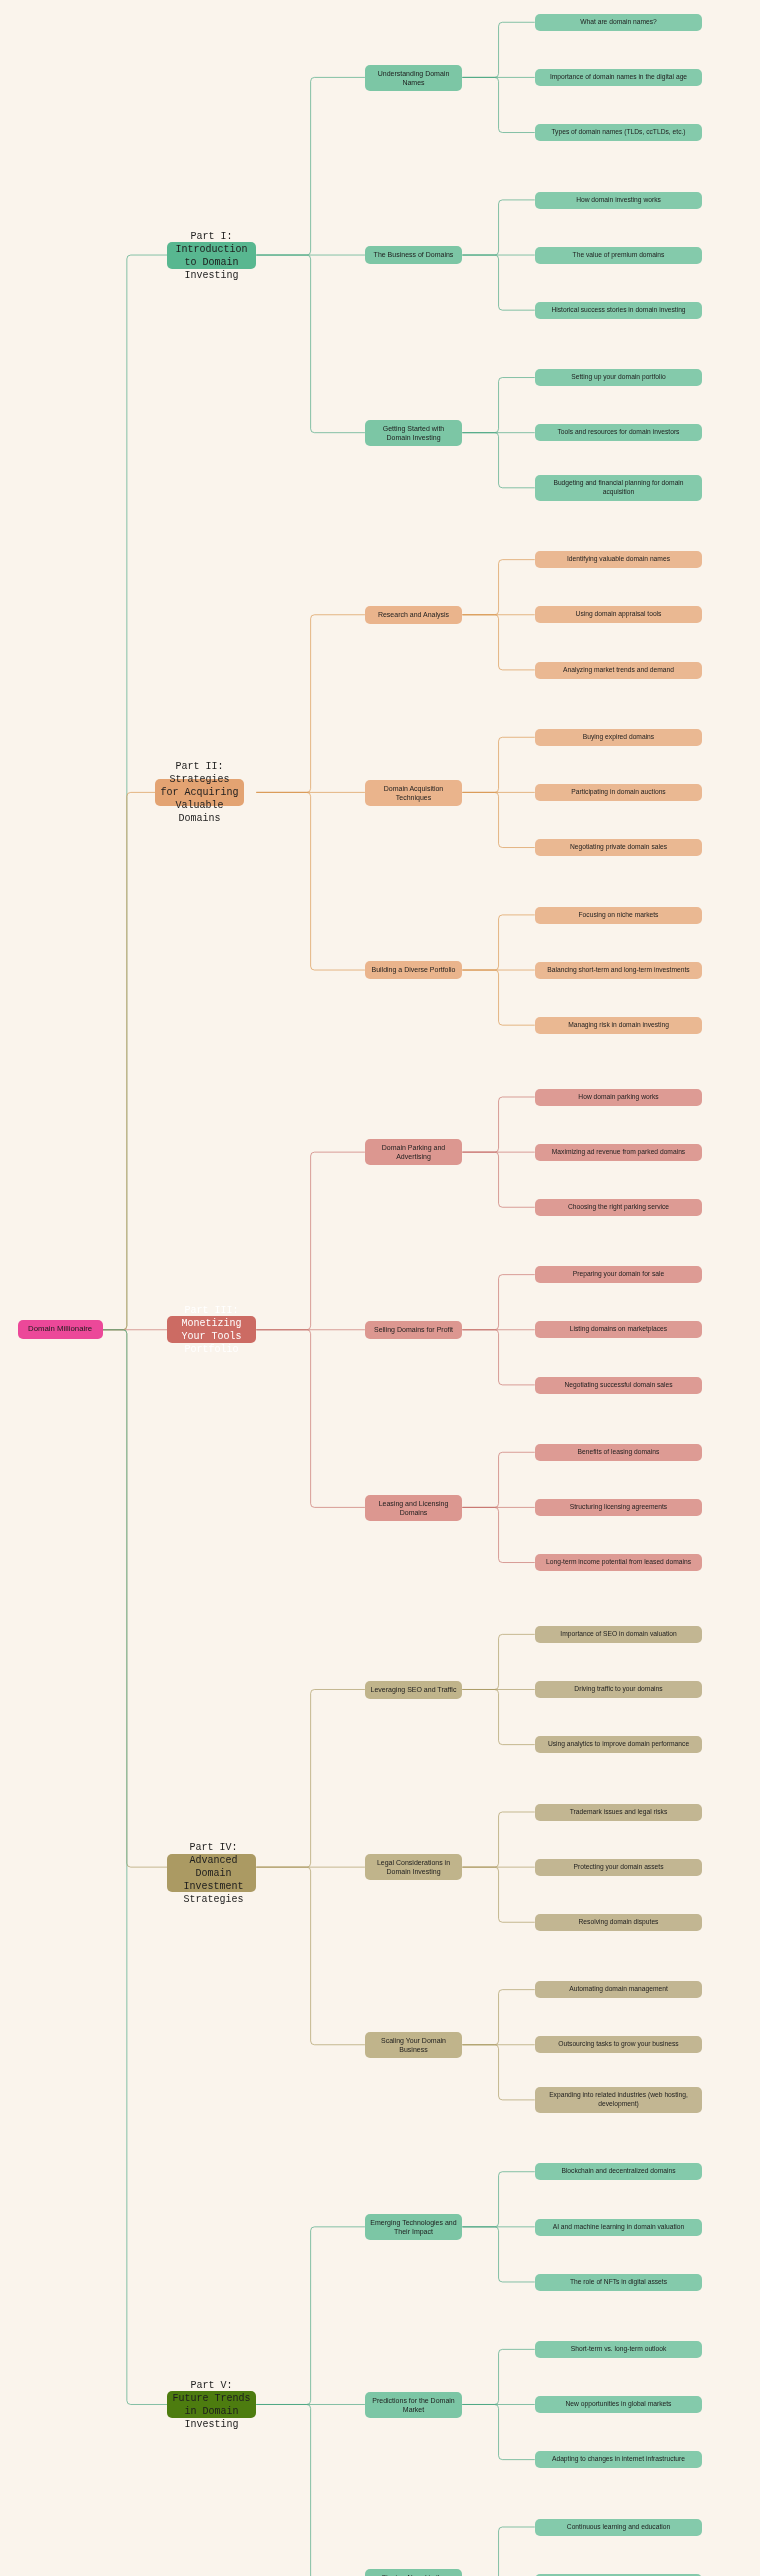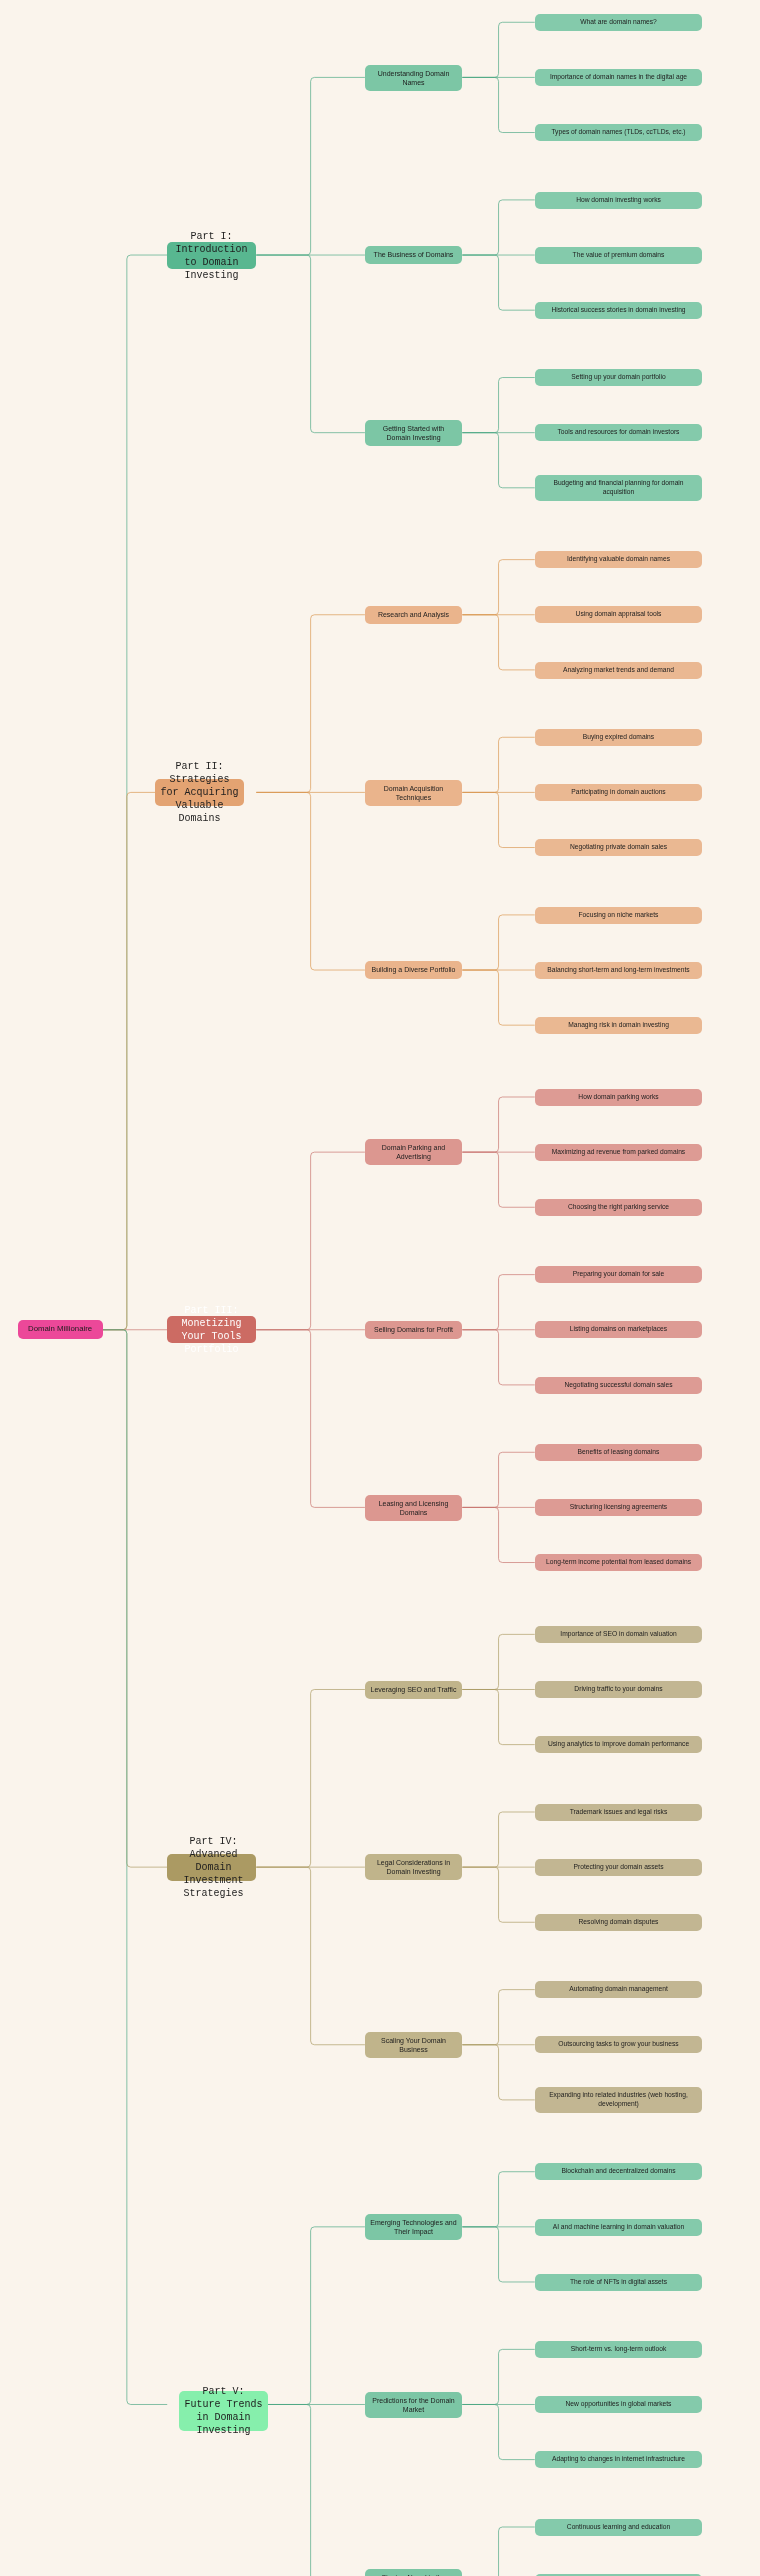--- a/index.html
+++ b/index.html
@@ -164,28 +164,28 @@
     <div class="node lvl3" style="left: 535px; top: 1736px; width: 167px; height: 16.7px; background: rgb(194, 182, 146);">Using analytics to improve domain performance</div>
     <div class="node lvl2" style="left: 365px; top: 1681px; width: 97px; height: 18px; background: rgb(192, 180, 139);">Leveraging SEO and Traffic</div>
     <div class="node lvl3" style="left: 535px; top: 1804px; width: 167px; height: 16.7px; background: rgb(194, 182, 146);">Trademark issues and legal risks</div>
     <div class="node lvl3" style="left: 535px; top: 1859px; width: 167px; height: 16.7px; background: rgb(194, 182, 146);">Protecting your domain assets</div>
     <div class="node lvl3" style="left: 535px; top: 1914px; width: 167px; height: 16.7px; background: rgb(194, 182, 146);">Resolving domain disputes</div>
     <div class="node lvl2" style="left: 365px; top: 1854px; width: 97px; height: 25.6px; background: rgb(192, 180, 139);">Legal Considerations in Domain Investing</div>
     <div class="node lvl3" style="left: 535px; top: 1981px; width: 167px; height: 16.7px; background: rgb(194, 182, 146);">Automating domain management</div>
     <div class="node lvl3" style="left: 535px; top: 2036px; width: 167px; height: 16.7px; background: rgb(194, 182, 146);">Outsourcing tasks to grow your business</div>
     <div class="node lvl3" style="left: 535px; top: 2087px; width: 167px; height: 25.6px; background: rgb(194, 182, 146);">Expanding into related industries (web hosting, development)</div>
     <div class="node lvl2" style="left: 365px; top: 2032px; width: 97px; height: 25.6px; background: rgb(192, 180, 139);">Scaling Your Domain Business</div>
-    <div class="node lvl1" style="left: 167px; top: 1854px; width: 89px; height: 27px; background: rgb(171, 154, 99); padding-left: 9px;">Part IV: Advanced Domain Investment Strategies</div>
+    <div class="node lvl1" style="left: 167px; top: 1854px; width: 89px; height: 38px; background: rgb(171, 154, 99); padding-left: 9px;">Part IV: Advanced Domain Investment Strategies</div>
     <div class="node lvl3" style="left: 535px; top: 2163px; width: 167px; height: 16.7px; background: rgb(132, 202, 171);">Blockchain and decentralized domains</div>
     <div class="node lvl3" style="left: 535px; top: 2219px; width: 167px; height: 16.7px; background: rgb(132, 202, 171);">AI and machine learning in domain valuation</div>
     <div class="node lvl3" style="left: 535px; top: 2274px; width: 167px; height: 16.7px; background: rgb(132, 202, 171);">The role of NFTs in digital assets</div>
     <div class="node lvl2" style="left: 365px; top: 2214px; width: 97px; height: 25.6px; background: rgb(124, 198, 165);">Emerging Technologies and Their Impact</div>
     <div class="node lvl3" style="left: 535px; top: 2341px; width: 167px; height: 16.7px; background: rgb(132, 202, 171);">Short-term vs. long-term outlook</div>
     <div class="node lvl3" style="left: 535px; top: 2396px; width: 167px; height: 16.7px; background: rgb(132, 202, 171);">New opportunities in global markets</div>
     <div class="node lvl3" style="left: 535px; top: 2451px; width: 167px; height: 16.7px; background: rgb(132, 202, 171);">Adapting to changes in internet infrastructure</div>
     <div class="node lvl2" style="left: 365px; top: 2392px; width: 97px; height: 25.6px; background: rgb(124, 198, 165);">Predictions for the Domain Market</div>
     <div class="node lvl3" style="left: 535px; top: 2519px; width: 167px; height: 16.7px; background: rgb(132, 202, 171);">Continuous learning and education</div>
     <div class="node lvl3" style="left: 535px; top: 2574px; width: 167px; height: 16.7px; background: rgb(132, 202, 171);">Networking with other domain investors</div>
     <div class="node lvl2" style="left: 365px; top: 2569px; width: 97px; height: 25.6px; background: rgb(124, 198, 165);">Staying Ahead in the Industry</div>
-    <div class="node lvl1" style="left: 179px; top: 2391px; width: 89px; height: 40px; background: #86efac;">Part V: Future Trends in Domain Investing</div>
+    <div class="node lvl1" style="left: 167px; top: 2391px; width: 89px; height: 27px; background: #4d7c0f;">Part V: Future Trends in Domain Investing</div>
     <div class="node root" style="left: 5.6px; top: 1320px; width: 85px; height: 19px; background: #ec4899; margin-left: 12px;">Domain Millionaire</div>
   </div>
 
 
 </body></html>

